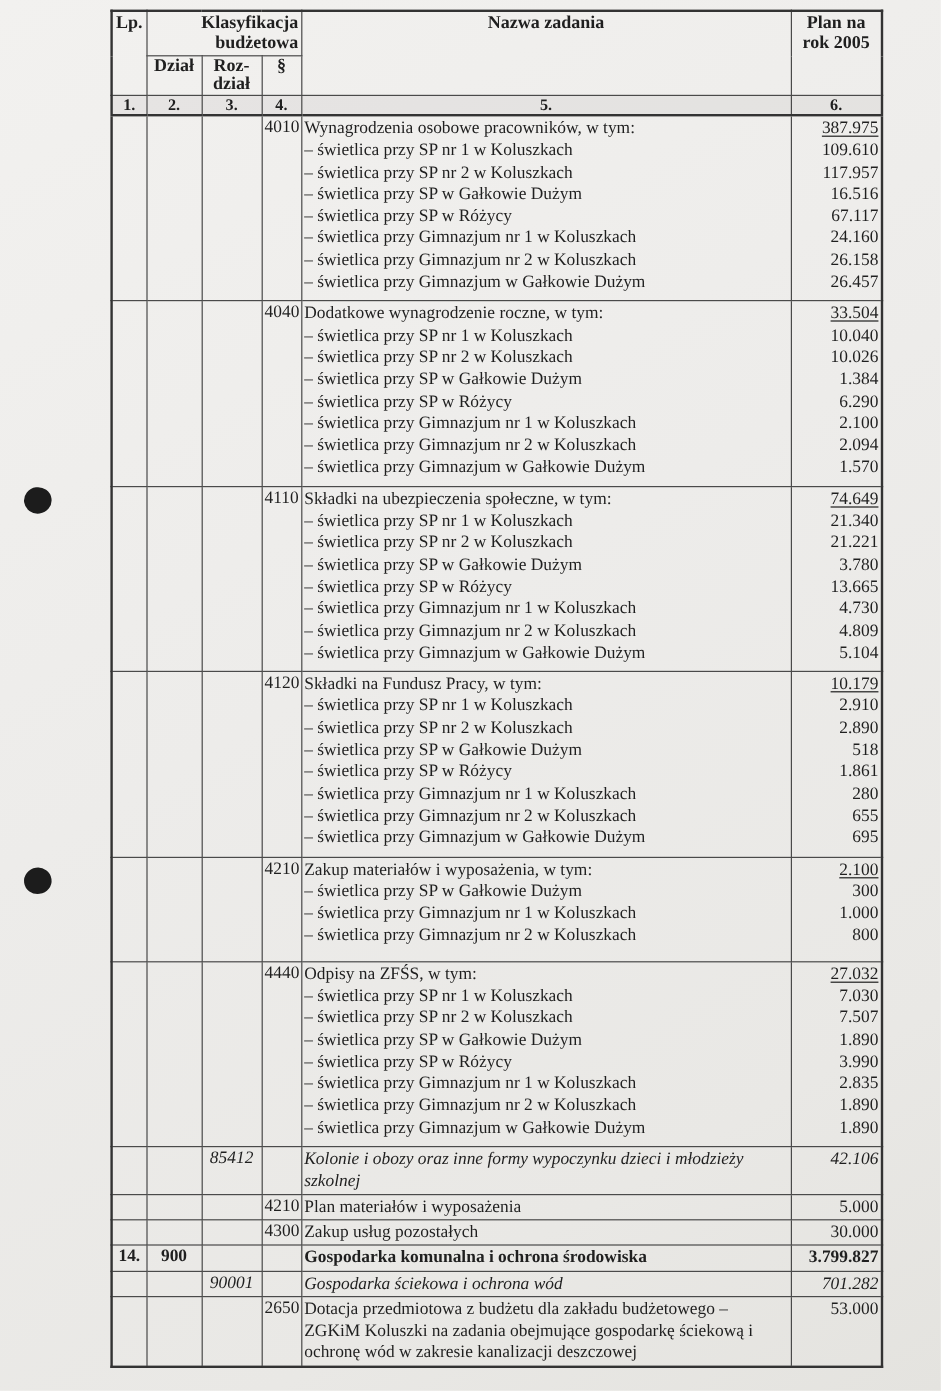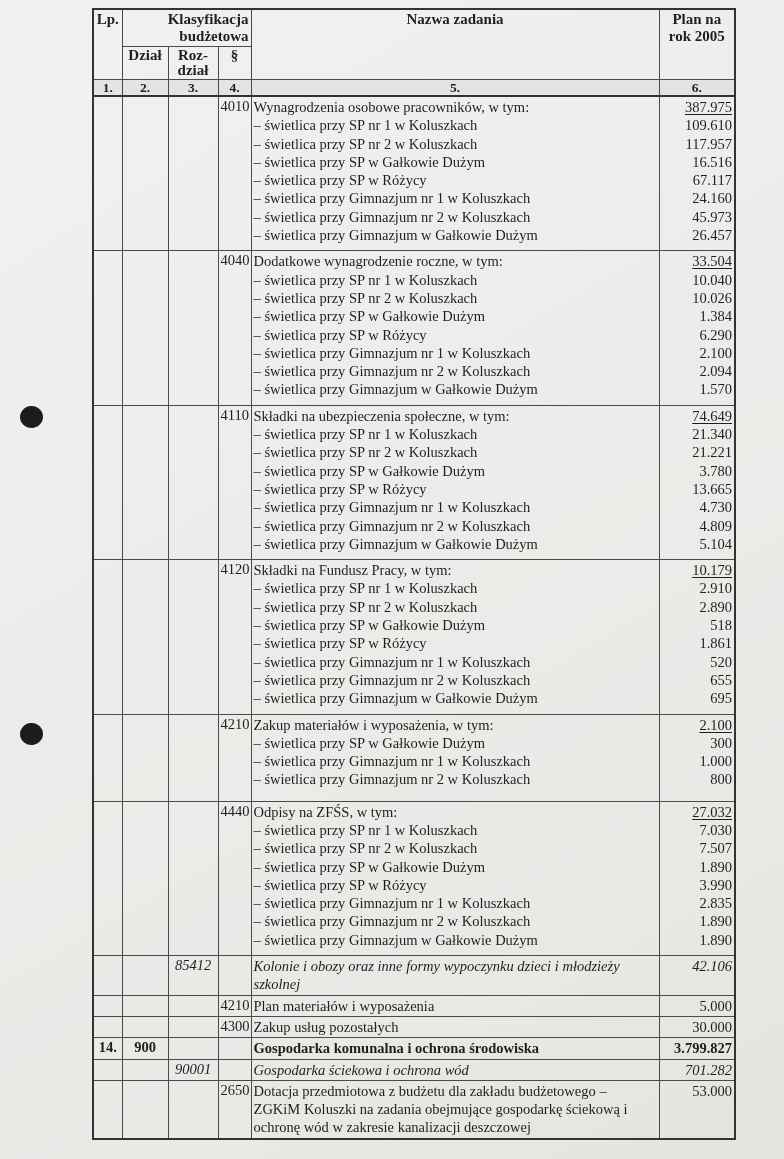--- a/index.html
+++ b/index.html
@@ -119,21 +119,21 @@
             <div class="line">– świetlica przy Gimnazjum nr 2 w Koluszkach</div>
             <div class="line">– świetlica przy Gimnazjum w Gałkowie Dużym</div>
           </td>
       <td class="c-plan">
             <div class="line total">387.975</div>
             <div class="line">109.610</div>
             <div class="line">117.957</div>
             <div class="line">16.516</div>
             <div class="line">67.117</div>
             <div class="line">24.160</div>
-            <div class="line">45.973</div>
+            <div class="line">26.158</div>
             <div class="line">26.457</div>
           </td>
     </tr>
         <tr class="section">
       <td class="c-lp"></td>
       <td class="c-dzial"></td>
       <td class="c-rozdzial"></td>
       <td class="c-par">4040</td>
       <td class="c-nazwa">
             <div class="line">Dodatkowe wynagrodzenie roczne, w tym:</div>
@@ -196,21 +196,21 @@
             <div class="line">– świetlica przy Gimnazjum nr 1 w Koluszkach</div>
             <div class="line">– świetlica przy Gimnazjum nr 2 w Koluszkach</div>
             <div class="line">– świetlica przy Gimnazjum w Gałkowie Dużym</div>
           </td>
       <td class="c-plan">
             <div class="line total">10.179</div>
             <div class="line">2.910</div>
             <div class="line">2.890</div>
             <div class="line">518</div>
             <div class="line">1.861</div>
-            <div class="line">520</div>
+            <div class="line">280</div>
             <div class="line">655</div>
             <div class="line">695</div>
           </td>
     </tr>
         <tr class="section pad-extra">
       <td class="c-lp"></td>
       <td class="c-dzial"></td>
       <td class="c-rozdzial"></td>
       <td class="c-par">4210</td>
       <td class="c-nazwa">

